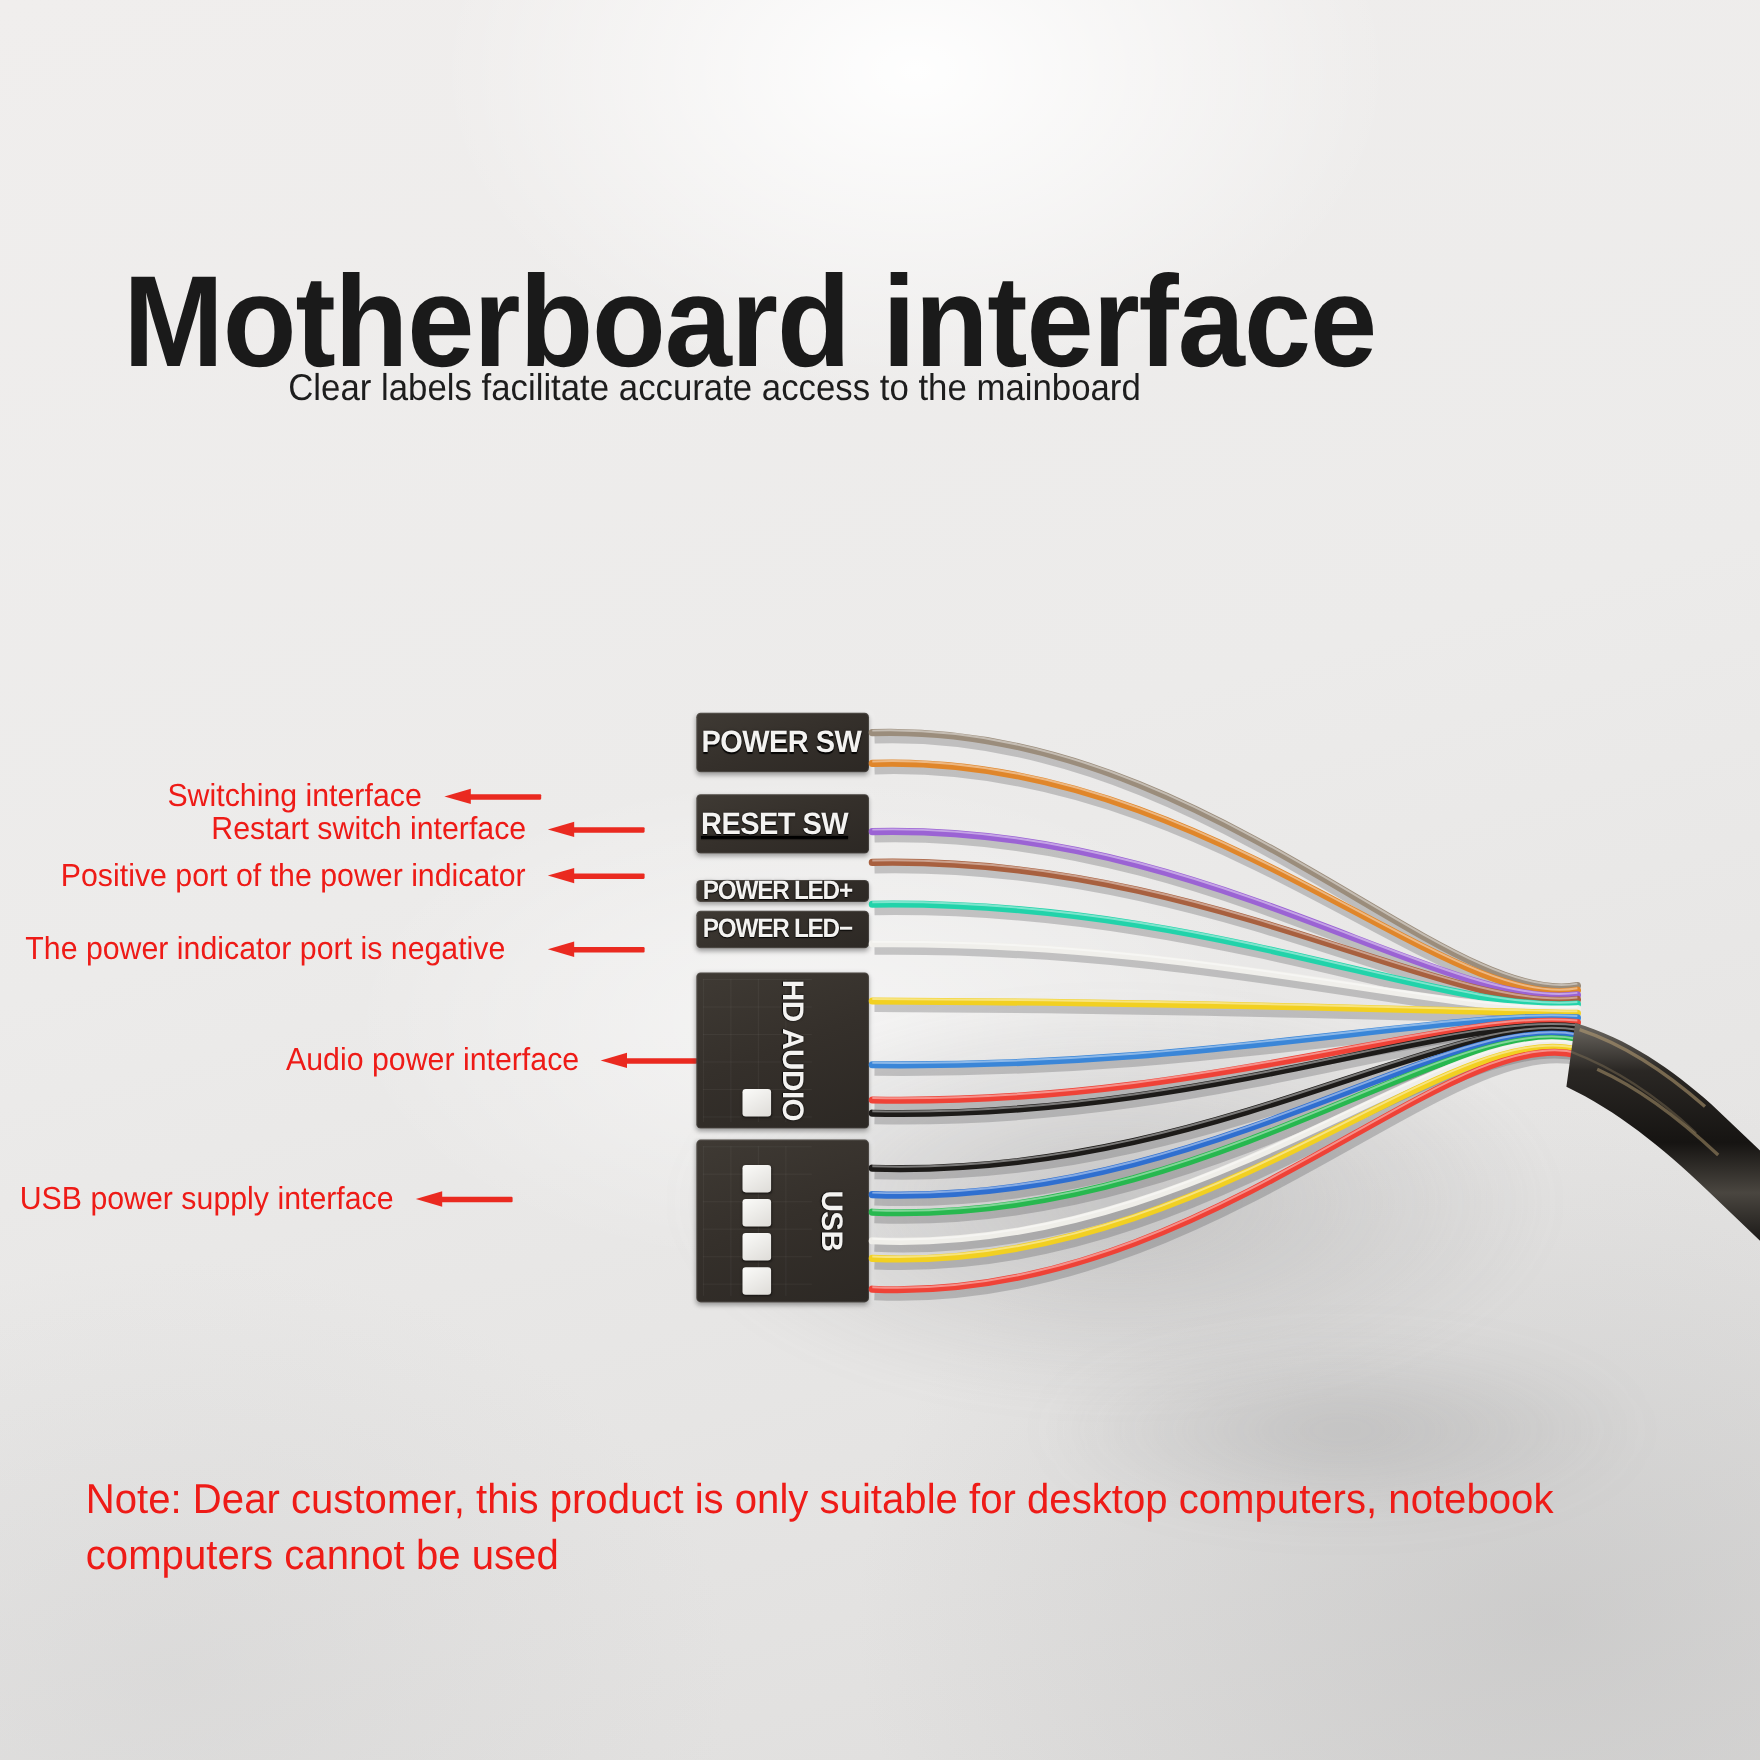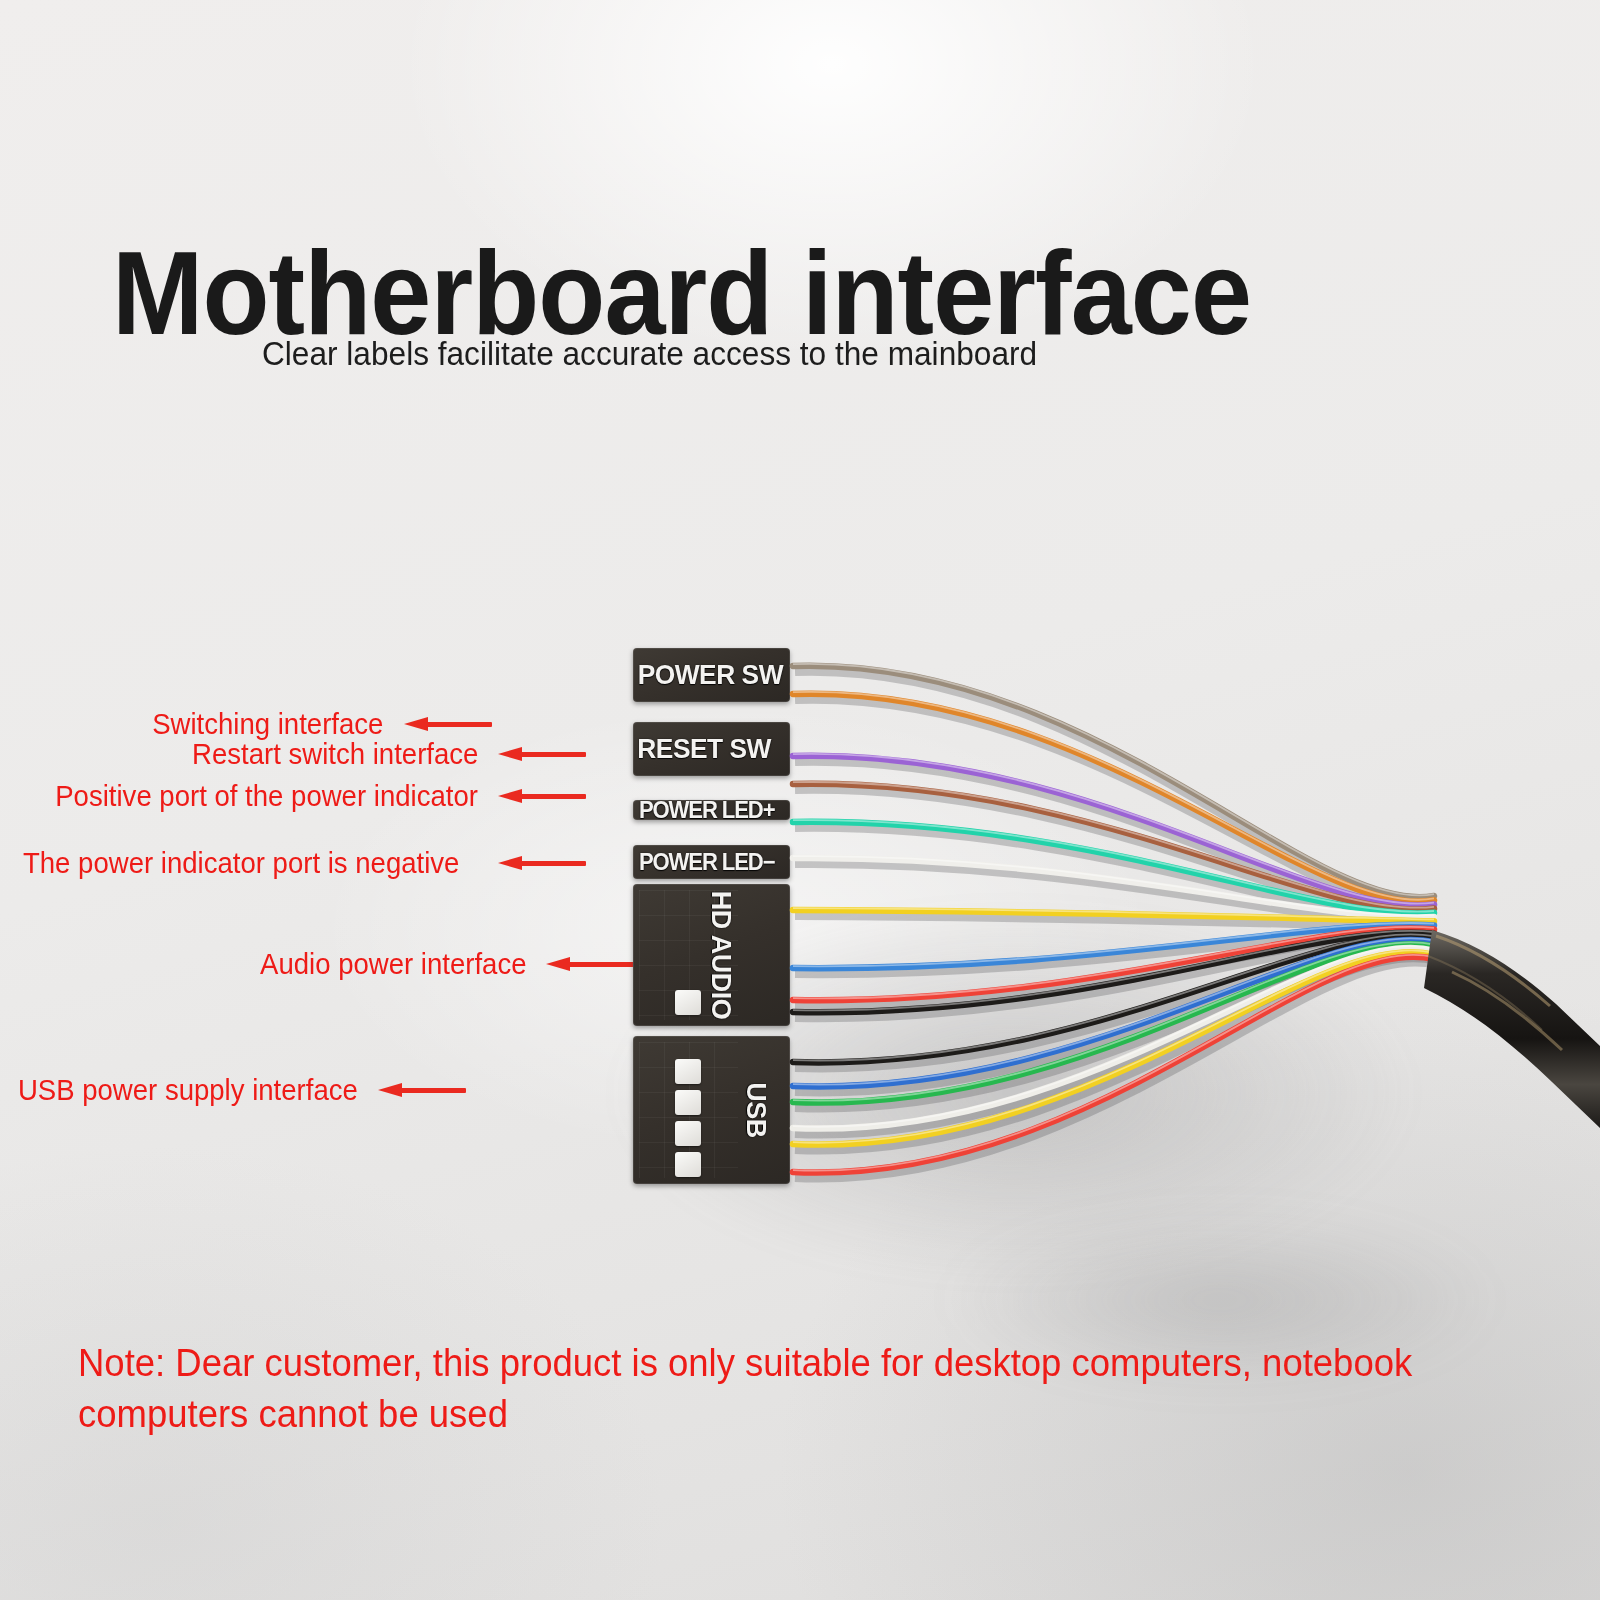--- a/index.html
+++ b/index.html
@@ -174,27 +174,27 @@
         <div class="head"></div>
         <div class="shaft"></div>
       </div>
     </div>
   </div>
 
 <div id="conn-group">
     <div class="blk h" style="top: 0px; height: 54px;">
       <div class="txt">POWER SW</div>
     </div>
-    <div class="blk h" style="top: 74px; height: 54px;">
+    <div class="blk h" style="top: 74px; height: 54px; text-decoration: underline;">
       <div class="txt">RESET SW</div>
     </div>
     <div class="blk h small" style="top: 152px; height: 20px;">
       <div class="txt">POWER LED+</div>
     </div>
-    <div class="blk h small" style="top: 197px; height: 34px;">
+    <div class="blk h small" style="top: 180px; height: 34px;">
       <div class="txt">POWER LED−</div>
     </div>
     <div class="blk v" style="top: 236px; height: 142px;">
       <div class="grid"></div>
       <div class="vtxt">HD AUDIO</div>
       <div class="pin" style="left: 42px; top: 106px;"></div>
     </div>
     <div class="blk v" style="top: 388px; height: 148px;">
       <div class="grid"></div>
       <div class="vtxt">USB</div>

